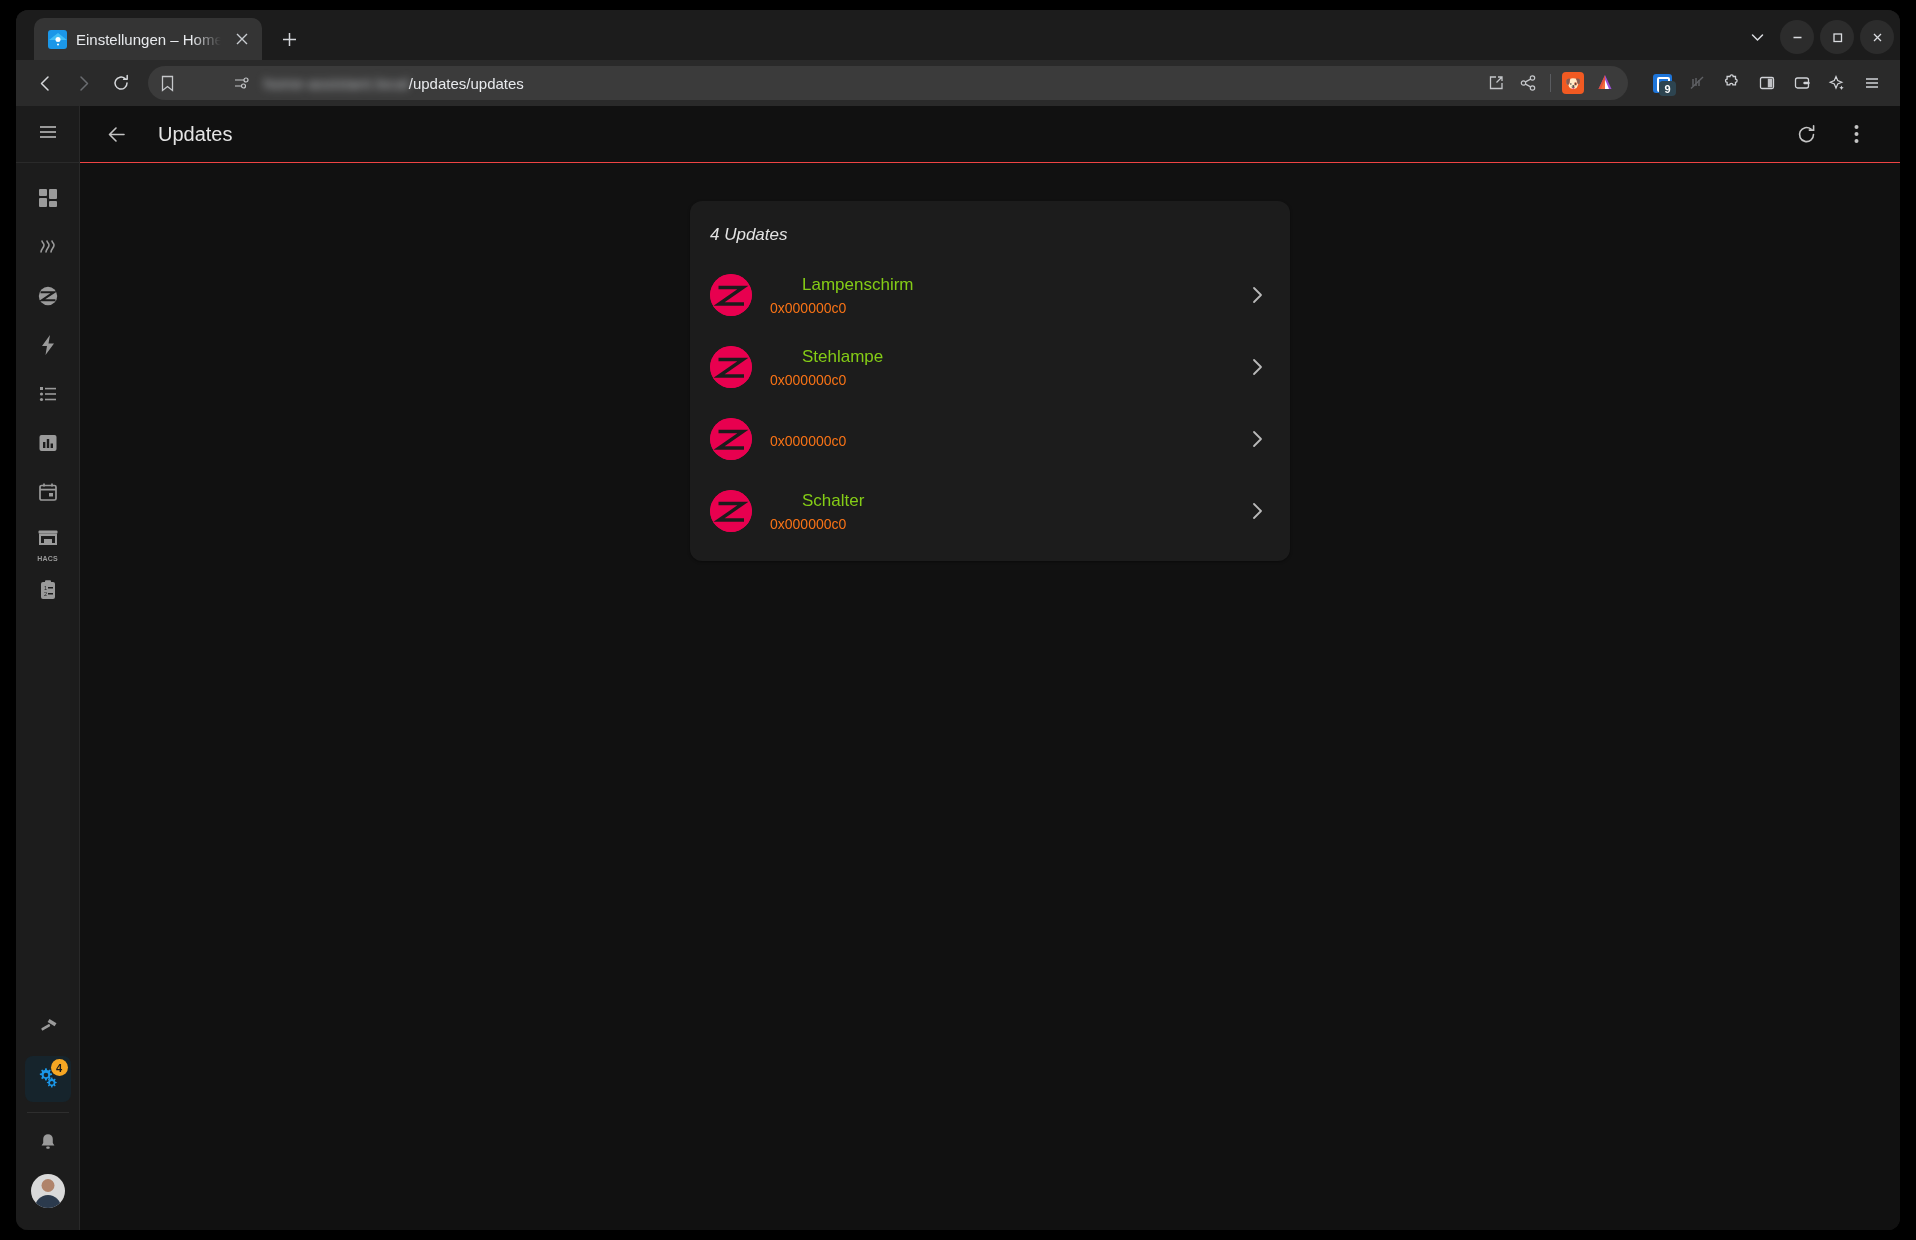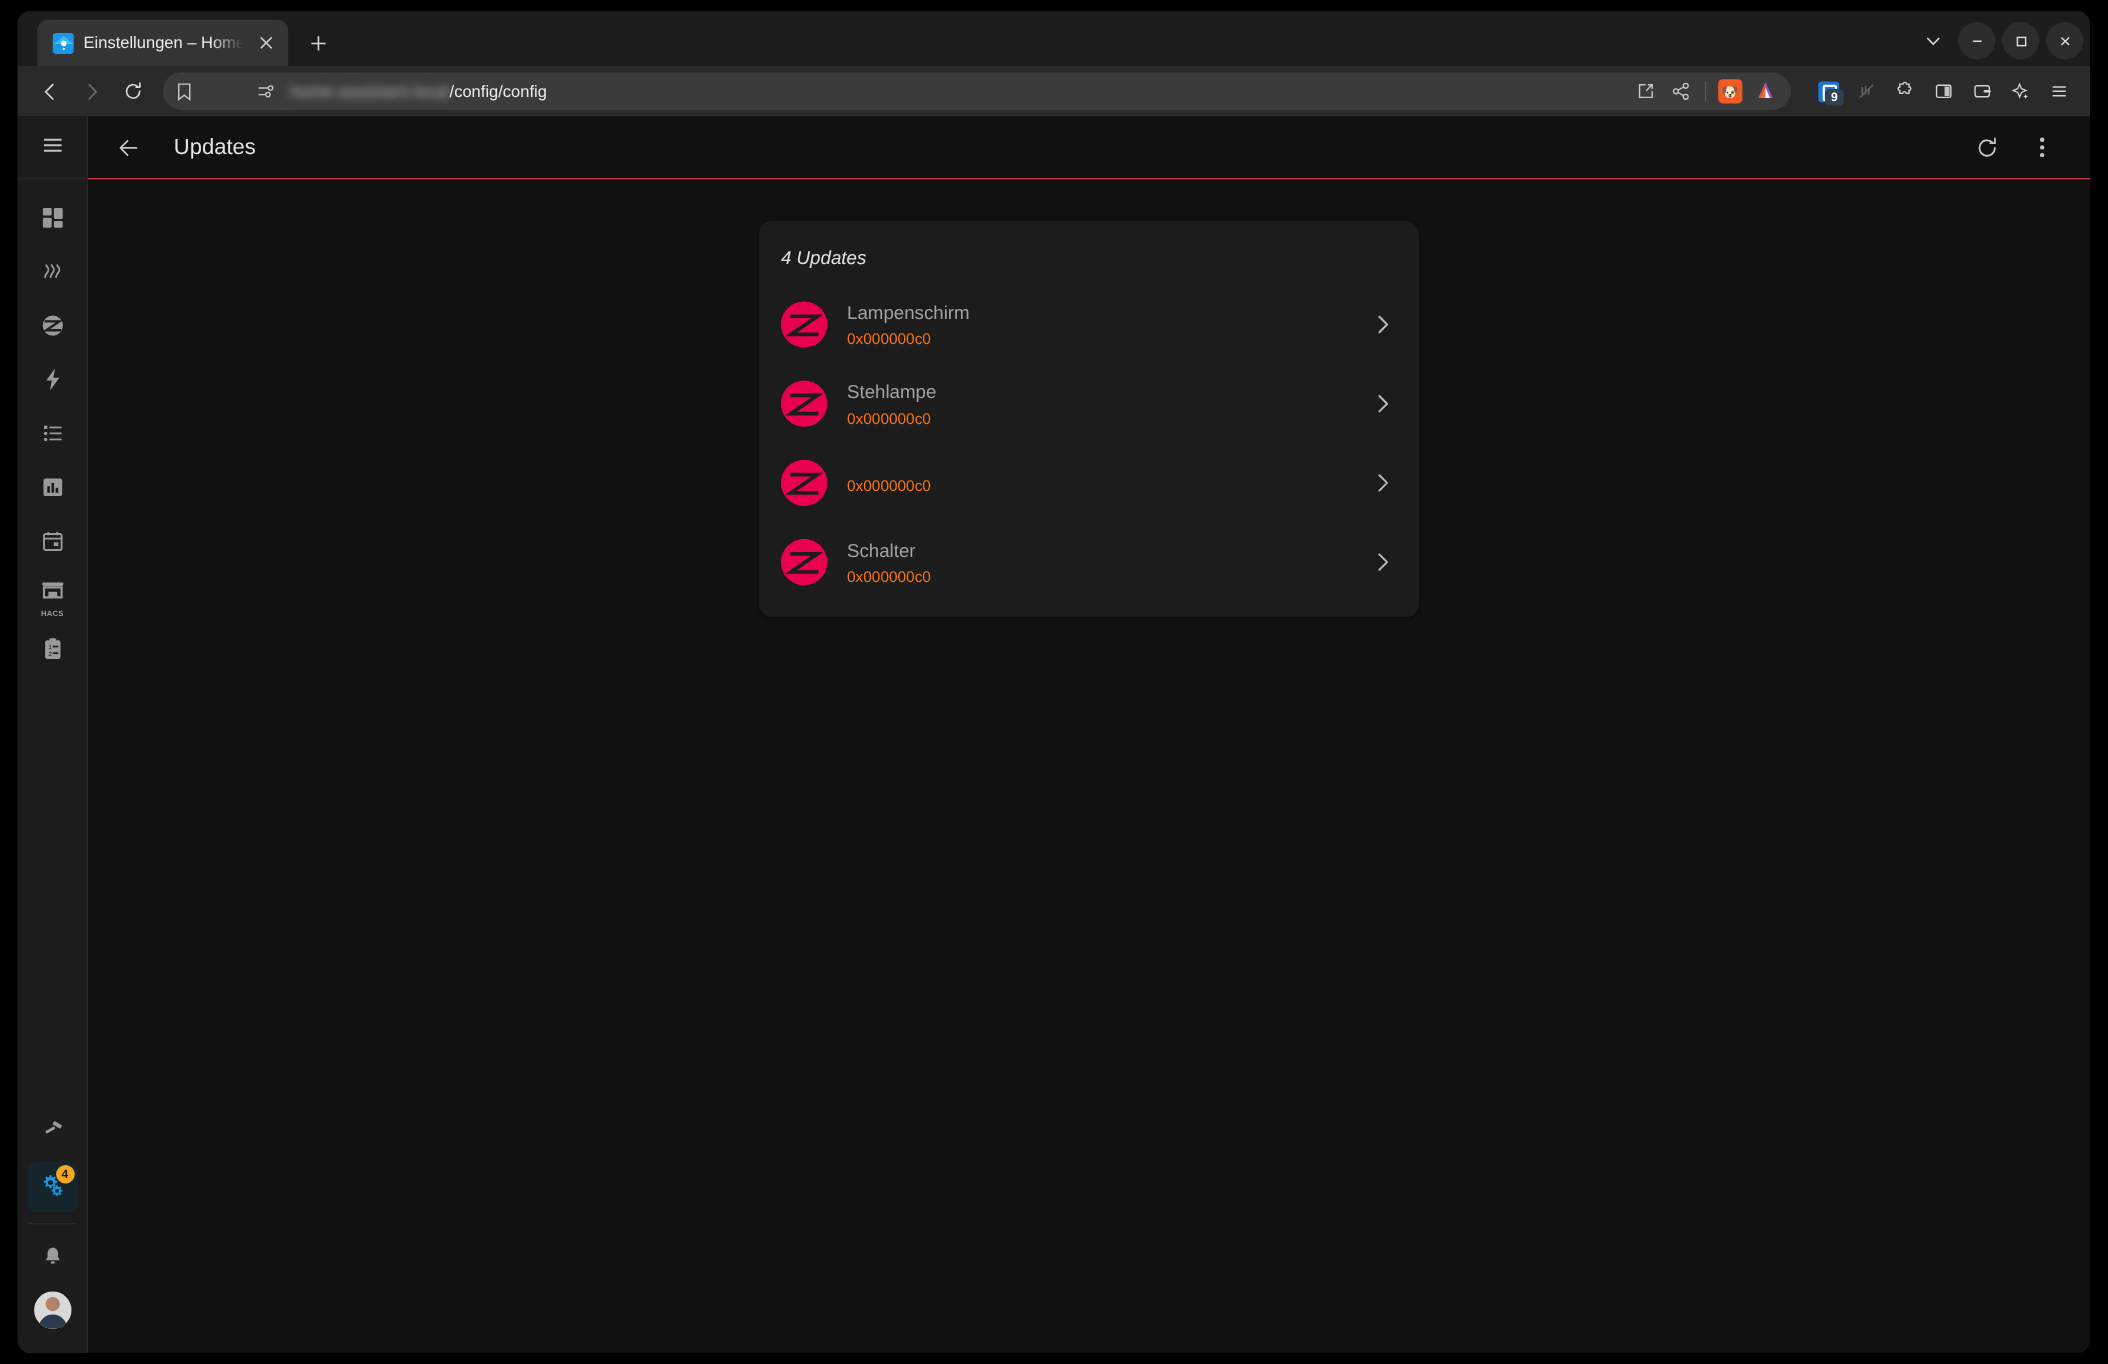--- a/index.html
+++ b/index.html
@@ -365,22 +365,23 @@
     flex: none;
     border-radius: 50%;
     background: #e8004f;
     position: relative;
     overflow: hidden;
   }
   .zigbee svg { display: block; }
   .row-text { flex: 1; min-width: 0; }
   .row-name {
     font-size: 17px;
-    color: #a3a3a3;
+    color: #84cc16;
     line-height: 1.3;
+    margin-left: 32px;
   }
   .row-sub {
     font-size: 14px;
     color: #f97316;
     margin-top: 3px;
     font-family: "Liberation Sans", sans-serif;
   }
   .row-chevron {
     width: 34px; height: 34px;
     flex: none;
@@ -458,21 +459,21 @@
       </span>
       <span class="url-icon">
         <svg width="17" height="17" viewBox="0 0 17 17">
           <path d="M2 5 H11 M2 11 H8" stroke="currentColor" stroke-width="1.2"></path>
           <circle cx="13" cy="5" r="2" stroke="currentColor" stroke-width="1.2" fill="none"></circle>
           <circle cx="10.5" cy="11" r="2" stroke="currentColor" stroke-width="1.2" fill="none"></circle>
         </svg>
       </span>
       <span class="url-text">
         <span class="url-blur">home-assistant.local</span>
-          <span>/config/config</span>
+          <span>/updates/updates</span>
       </span>
       <span class="url-right">
         <span class="url-icon">
           <svg width="16" height="16" viewBox="0 0 16 16">
             <path d="M8 2 H2.5 V13.5 H14 V8" stroke="currentColor" stroke-width="1.3" fill="none"></path>
             <path d="M10 2 H14 V6 M14 2 L8.5 7.5" stroke="currentColor" stroke-width="1.3" fill="none"></path>
           </svg>
         </span>
         <span class="url-icon">
           <svg width="16" height="16" viewBox="0 0 16 16">

